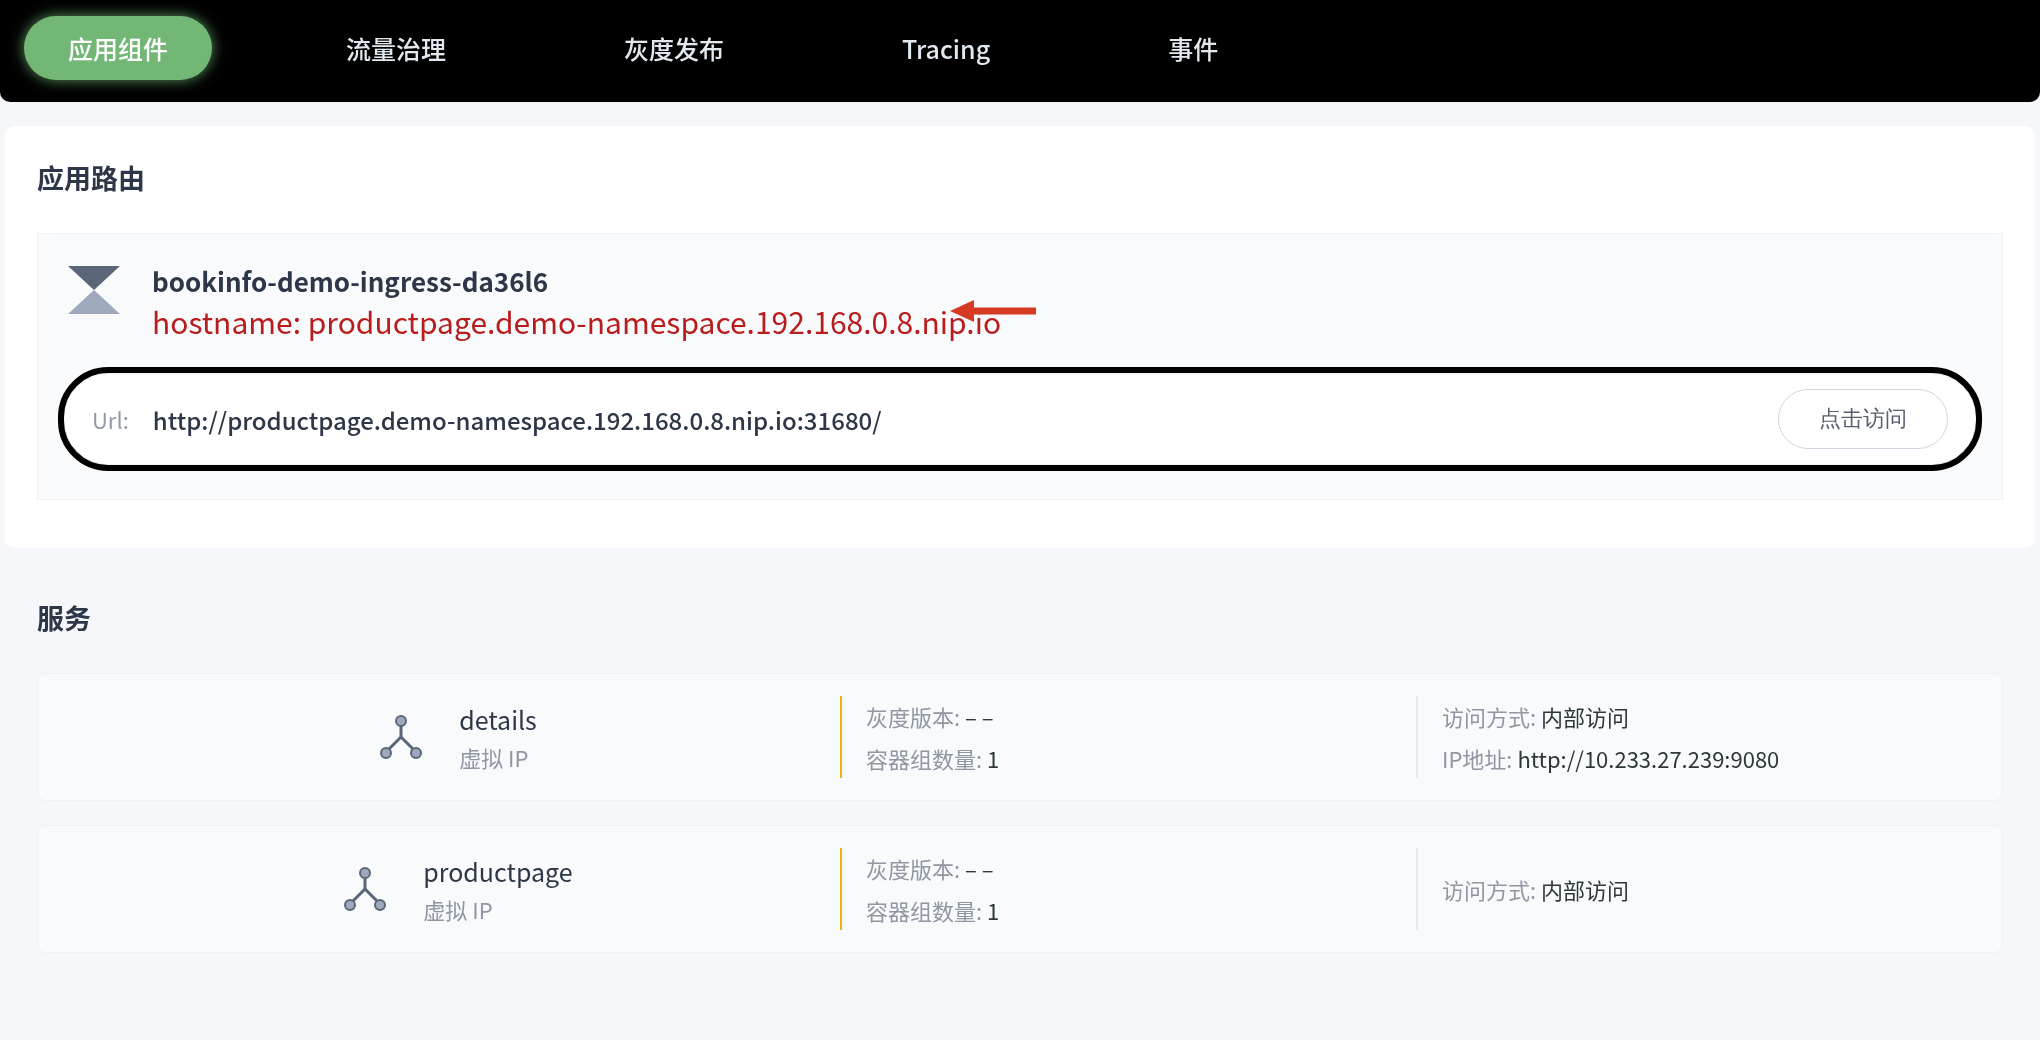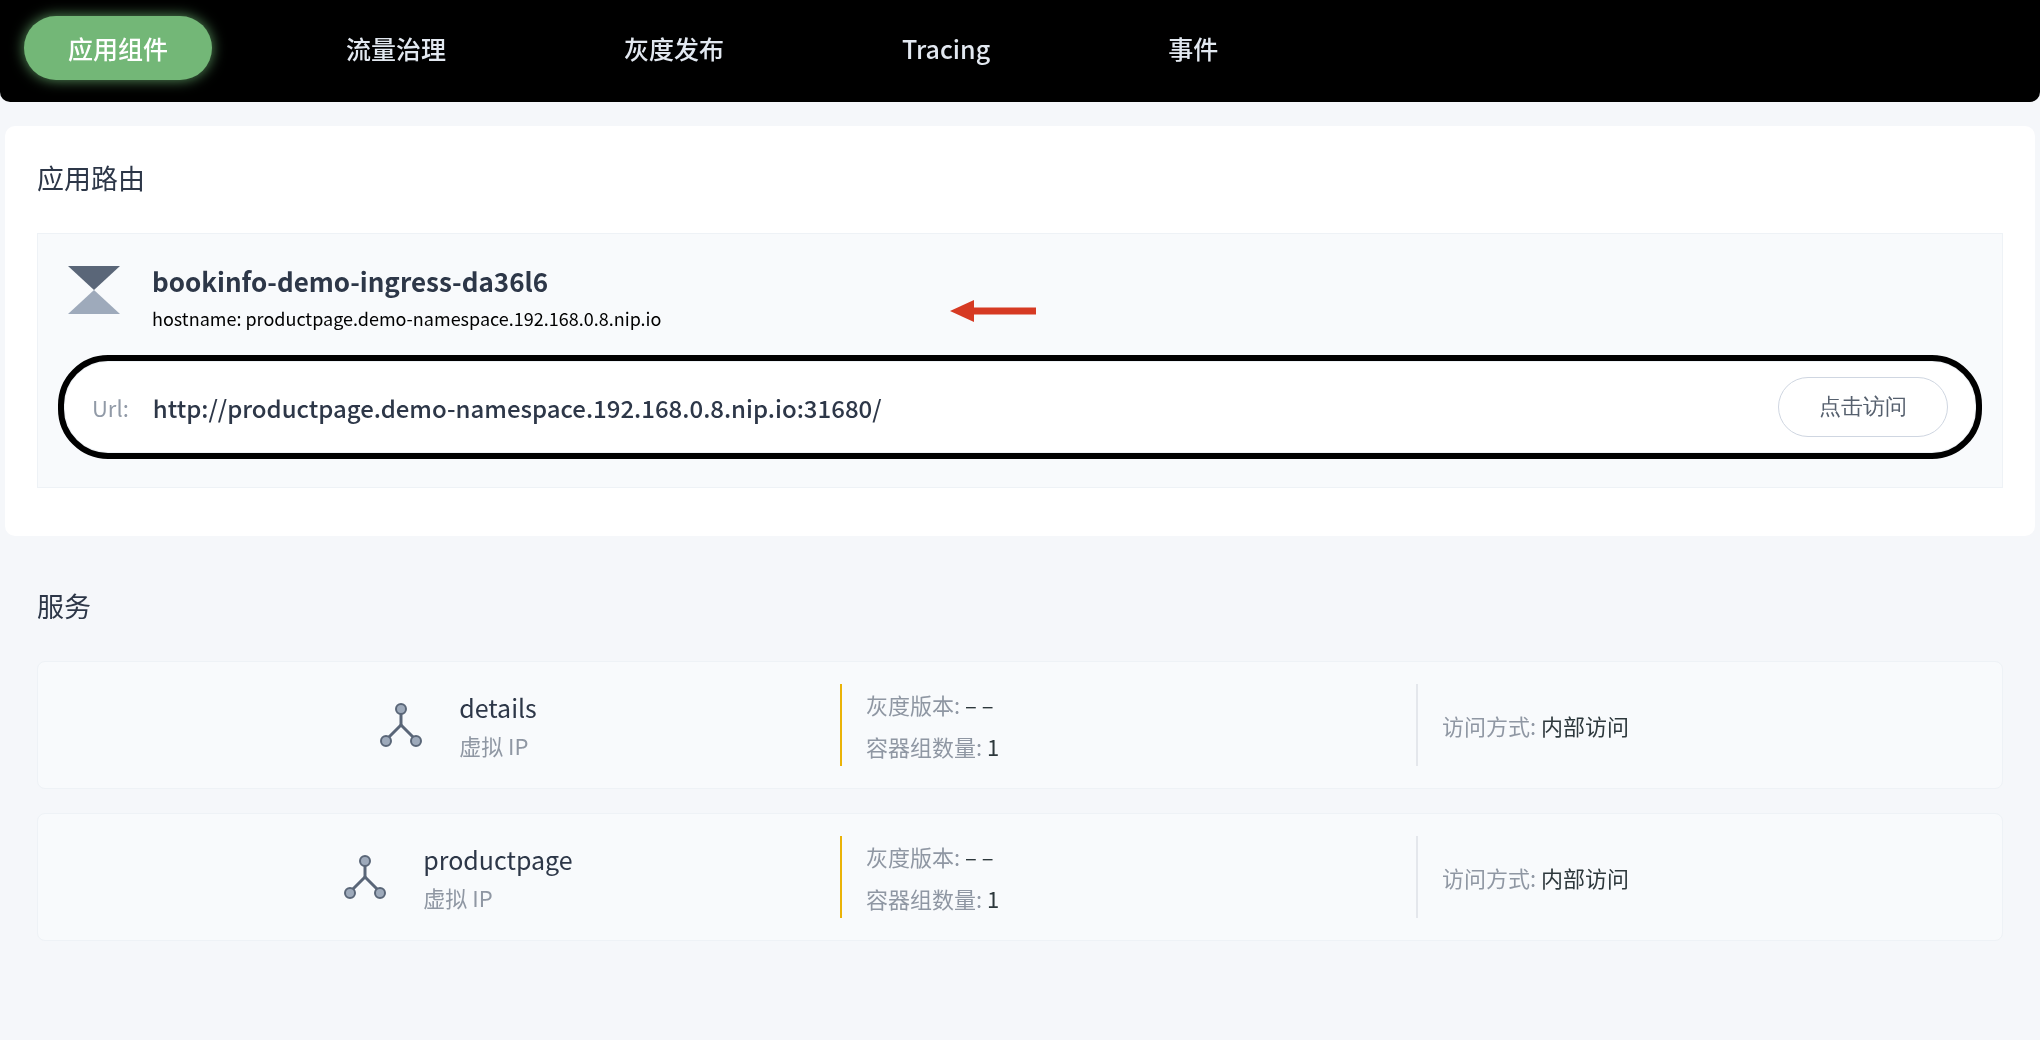--- a/index.html
+++ b/index.html
@@ -27,41 +27,41 @@
     color:#fff;
   }
   .panel {
     margin:24px 5px 40px 5px;
     background:#fff;
     padding:32px 32px 48px 32px;
     border-radius:10px;
   }
   .section-title {
     font-size:27px;
-    font-weight:400;
+    font-weight:700;
     color:#2d3748;
     margin-bottom:36px;
   }
   .route-card {
     background:#f8fafc;
     border:1px solid #eef2f6;
     border-radius:0;
     padding:28px 20px;
   }
   .route-header {
     display:flex;
     align-items:flex-start;
     gap:30px;
     padding-left:8px;
     margin-bottom:24px;
     position:relative;
   }
   .route-icon { width:56px; height:56px; display:flex; align-items:center; justify-content:center; }
   .route-title { font-size:26px; font-weight:600; color:#2d3748; }
-  .route-sub { font-size:18px; color:#000000; margin-top:6px; }
+  .route-sub { font-size:30px; color:#b91c1c; }
   .annot-arrow { position:absolute; left:890px; top:34px; width:90px; height:30px; }
   .url-row {
     display:flex;
     align-items:center;
     background:#fff;
     border:6px solid #000000;
     border-radius:50px;
     padding:16px 28px;
     box-shadow: inset 0 0 0 1px #eef2f6;
   }
@@ -163,20 +163,21 @@
           <div class="svc-name">details</div>
           <div class="svc-sub">虚拟 IP</div>
         </div>
       </div>
       <div class="svc-col svc-col-mid">
         <div class="kv"><span class="k">灰度版本:</span> <span class="v">– –</span></div>
         <div class="kv"><span class="k">容器组数量:</span> <span class="v">1</span></div>
       </div>
       <div class="svc-col svc-col-right">
         <div class="kv"><span class="k">访问方式:</span> <span class="v">内部访问</span></div>
+        <div class="kv"><span class="k">IP地址:</span> <span class="v">http://10.233.27.239:9080</span></div>
       </div>
     </div>
 
     <div class="svc-item">
       <div class="svc-col svc-col-main">
         <div class="svc-icon">
           <svg width="50" height="50" viewBox="0 0 50 50">
             <line x1="25" y1="10" x2="25" y2="25" stroke="#5a6678" stroke-width="3"></line>
             <line x1="25" y1="25" x2="10" y2="40" stroke="#5a6678" stroke-width="3"></line>
             <line x1="25" y1="25" x2="40" y2="40" stroke="#5a6678" stroke-width="3"></line>

